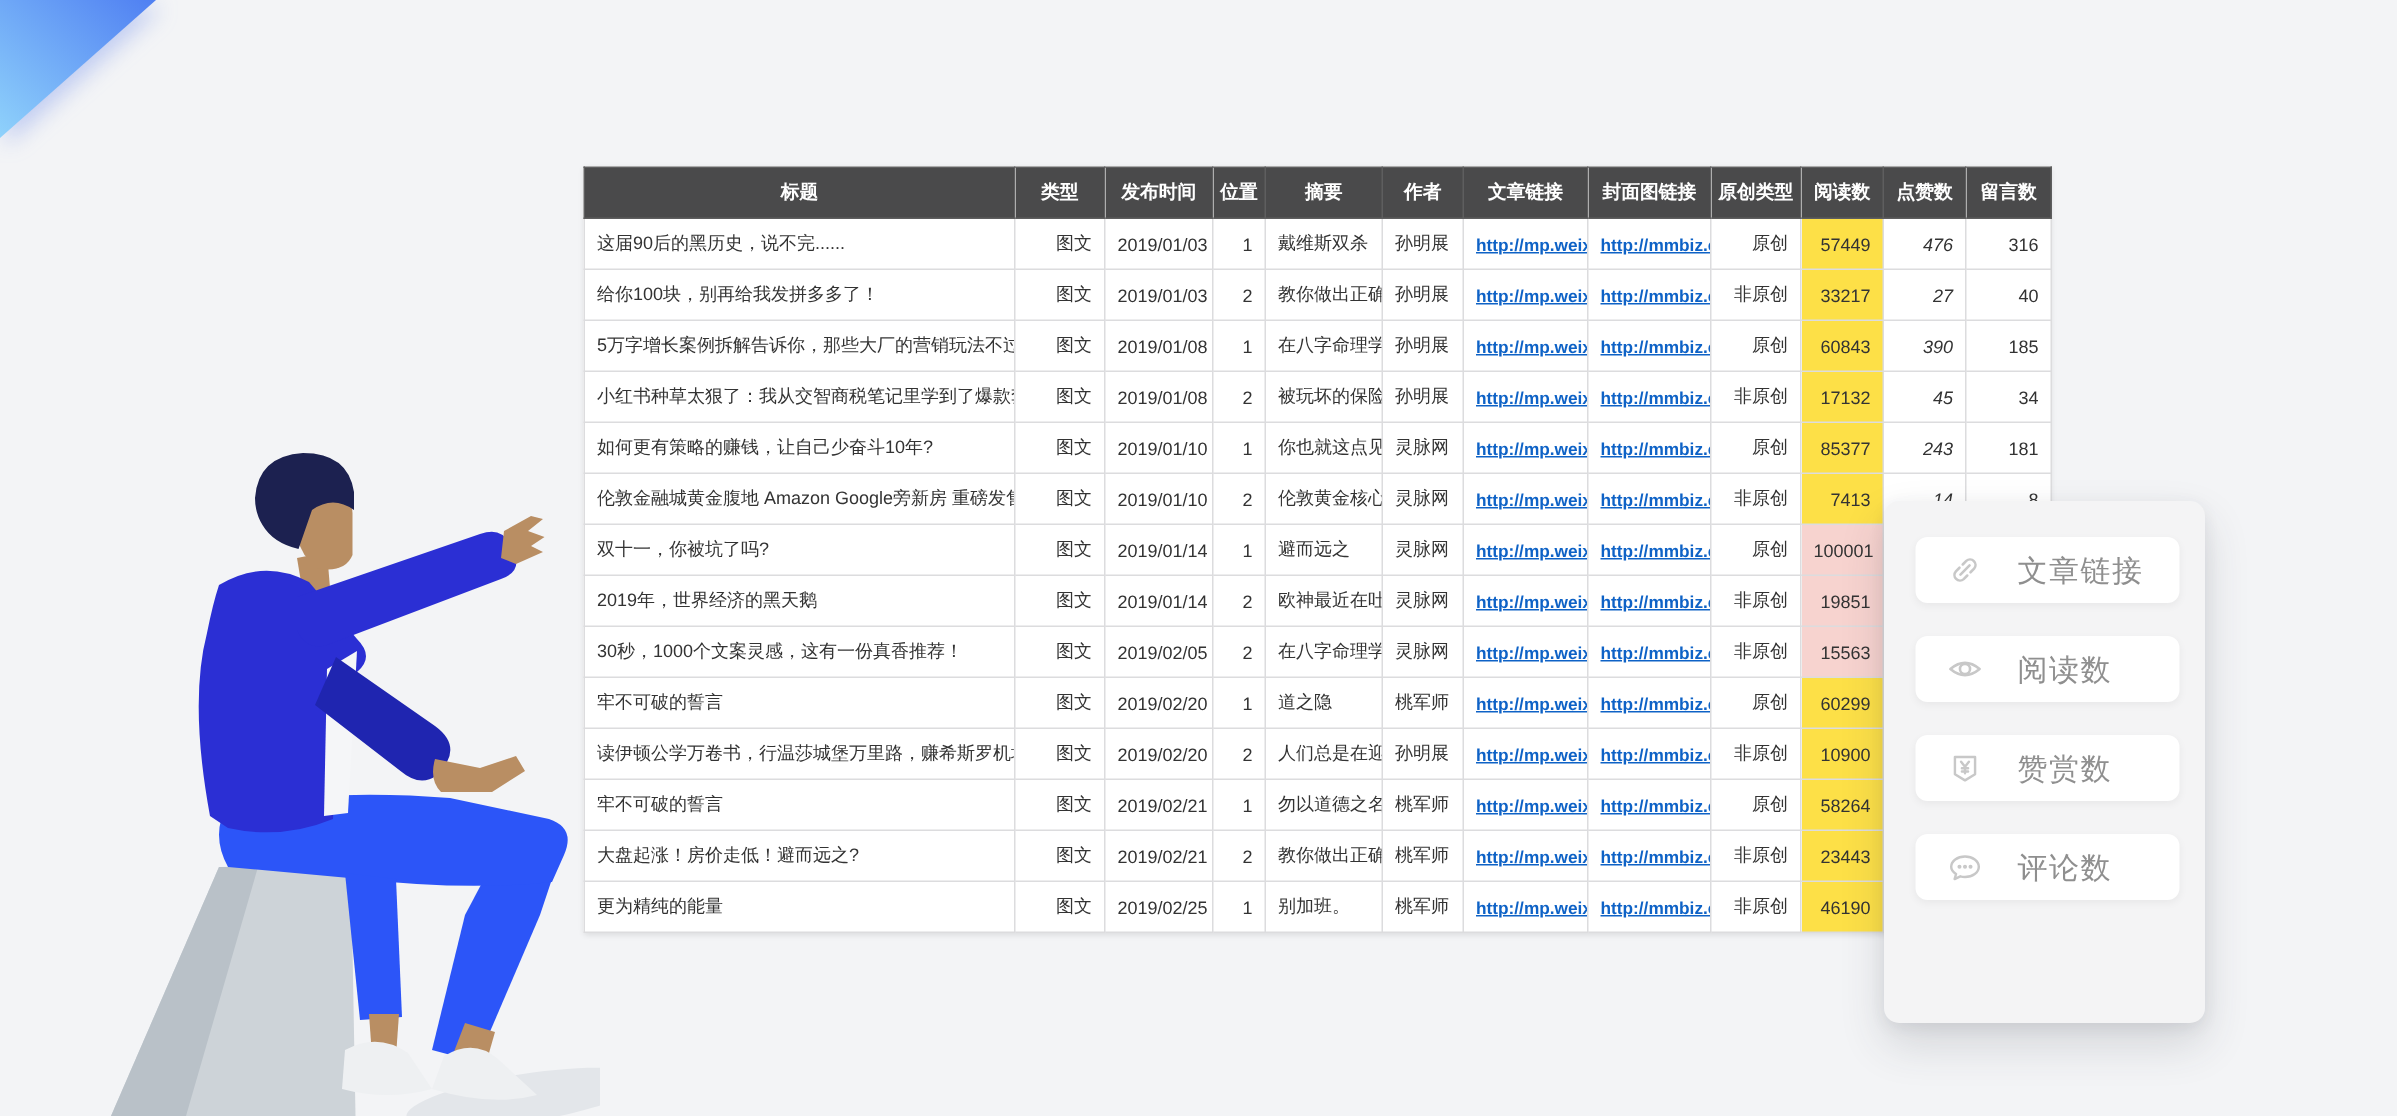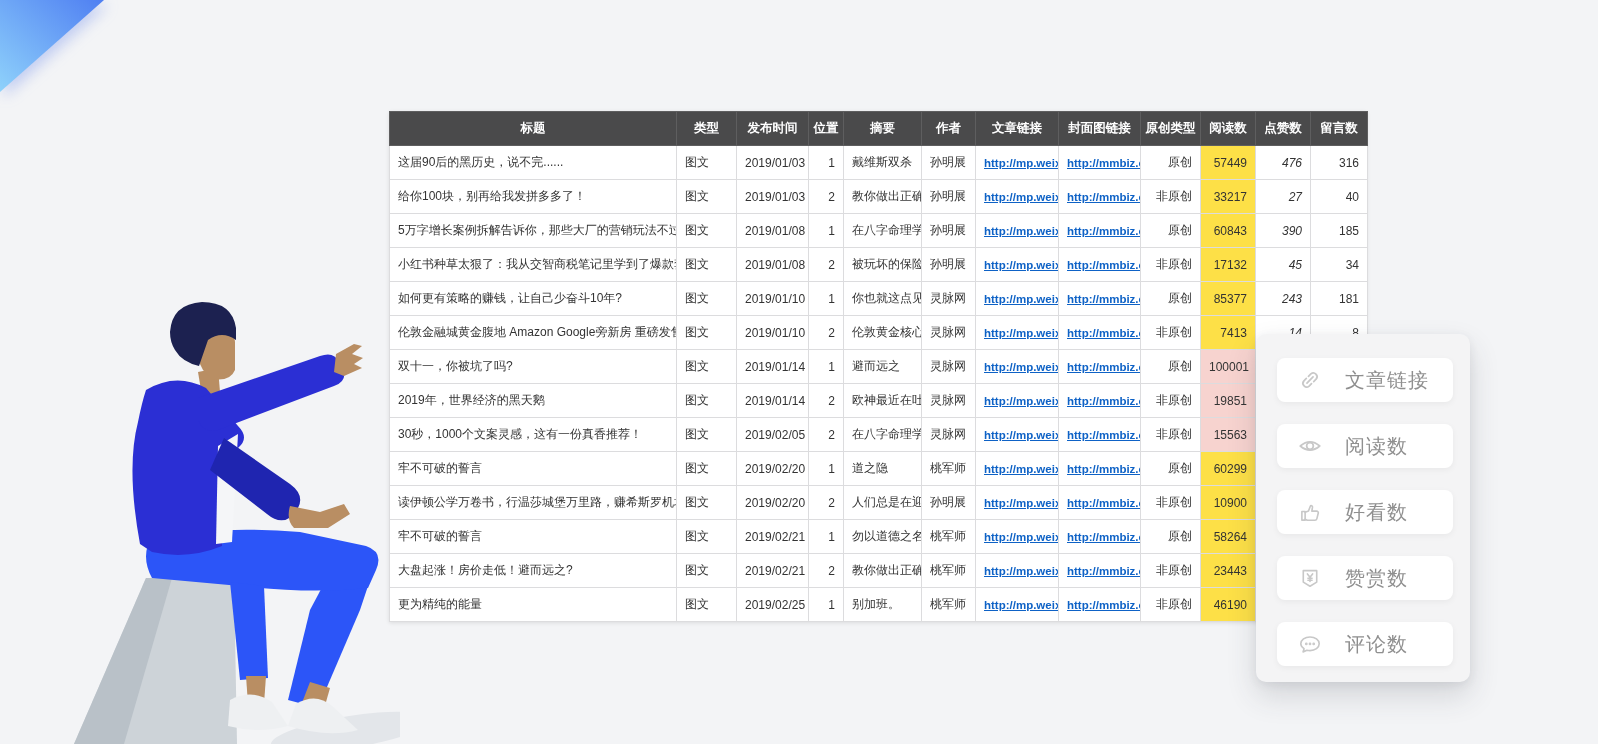--- a/index.html
+++ b/index.html
@@ -24,21 +24,21 @@
   table.grid th{
     background:#4a4a4b; color:#fff; font-size:12.5px; font-weight:bold;
     height:33px; padding:0 4px; border:1px solid #5e5e5f;
     white-space:nowrap; overflow:hidden; text-align:center;
   }
   table.grid td{
     border:1px solid #dcdcde; background:#fff; color:#333;
     font-size:12px; height:33px; padding:0 8px;
     white-space:nowrap; overflow:hidden;
   }
-  td.al{text-align:left} td.ac{text-align:left} td.ar{text-align:right}
+  td.al{text-align:left} td.ac{text-align:right} td.ar{text-align:right}
   td.c-date{padding:0 2px; font-size:11.5px;}
   td.c-link{padding:0 4px;}
   a.cell-link{color:#0e62c6; text-decoration:underline; font-weight:bold; font-size:11.5px; cursor:pointer;}
   td.cell-reads.green{background:#fde047;}
   td.cell-reads.red{background:#f7d3cf;}
   td.cell-likes{background:#dae9ee;font-style:italic;}
   td.cell-comments{background:#d4e4f1;margin-left:42px;}
 
   
   .panel{
@@ -353,29 +353,20 @@
           <svg width="26" height="26" viewBox="0 0 24 24" fill="none" stroke="#c8c8c8" stroke-width="1.6" stroke-linecap="round" stroke-linejoin="round">
             <path d="M3 12 Q12 4.5 21 12 Q12 19.5 3 12 Z"></path>
             <circle cx="12" cy="12" r="3.1"></circle>
           </svg>
         </span>
         <span class="p-label">阅读数</span>
       </div>
       <div class="panel-item">
         <span class="p-icon">
           <svg width="26" height="26" viewBox="0 0 24 24" fill="none" stroke="#c8c8c8" stroke-width="1.5" stroke-linecap="round" stroke-linejoin="round">
-            <path d="M4.5 11.5 h3 v8 h-3 Z"></path>
-            <path d="M7.5 18.6 l2 1 h7.1 c0.9 0 1.5-.5 1.7-1.3 l1.3-5.2 c0.3-1-.5-1.9-1.5-1.9 h-4.4 l0.6-3.6 c0.2-1.4-1.6-2-2.1-.7 l-1.6 4.2 -3.1 1.2"></path>
-          </svg>
-        </span>
-        <span class="p-label">好看数</span>
-      </div>
-      <div class="panel-item">
-        <span class="p-icon">
-          <svg width="26" height="26" viewBox="0 0 24 24" fill="none" stroke="#c8c8c8" stroke-width="1.5" stroke-linecap="round" stroke-linejoin="round">
             <path d="M5.8 5.2 h12.4 v10.6 L12 19.6 L5.8 15.8 Z"></path>
             <path d="M9.6 8.2 l2.4 3 2.4-3 M12 11.2 v4 M10.1 12.2 h3.8 M10.1 14.1 h3.8"></path>
           </svg>
         </span>
         <span class="p-label">赞赏数</span>
       </div>
       <div class="panel-item">
         <span class="p-icon">
           <svg width="26" height="26" viewBox="0 0 24 24" fill="none" stroke="#c8c8c8" stroke-width="1.5" stroke-linecap="round" stroke-linejoin="round">
             <path d="M12 5.5 c4.7 0 8.5 2.8 8.5 6.3 s-3.8 6.3-8.5 6.3 c-1 0-2-.12-2.9-.36 L5.6 19.4 l.9-3.1 C4.6 15.1 3.5 13.6 3.5 11.8 c0-3.5 3.8-6.3 8.5-6.3 Z"></path>

